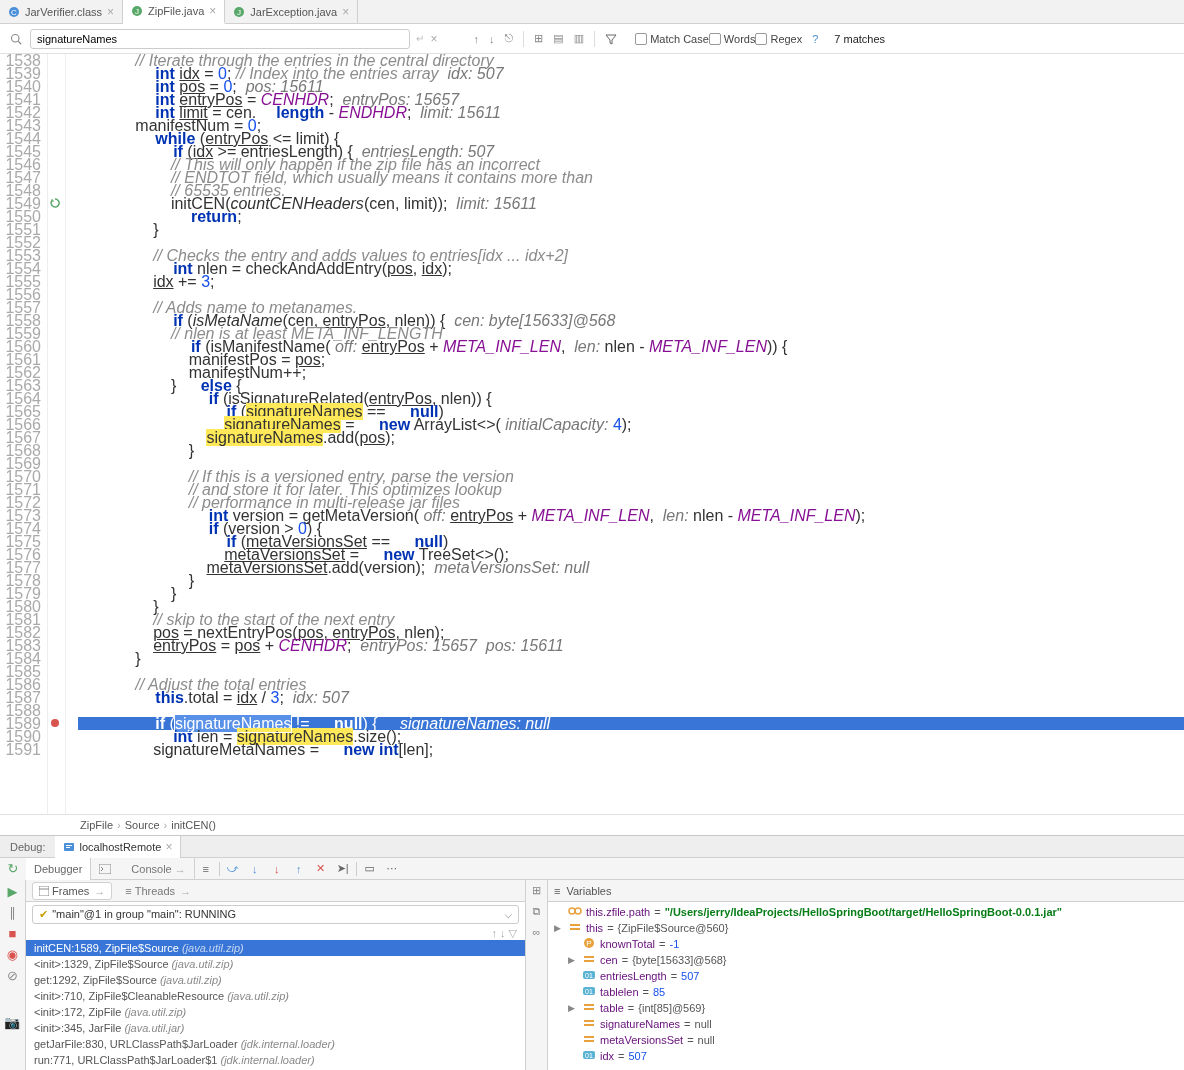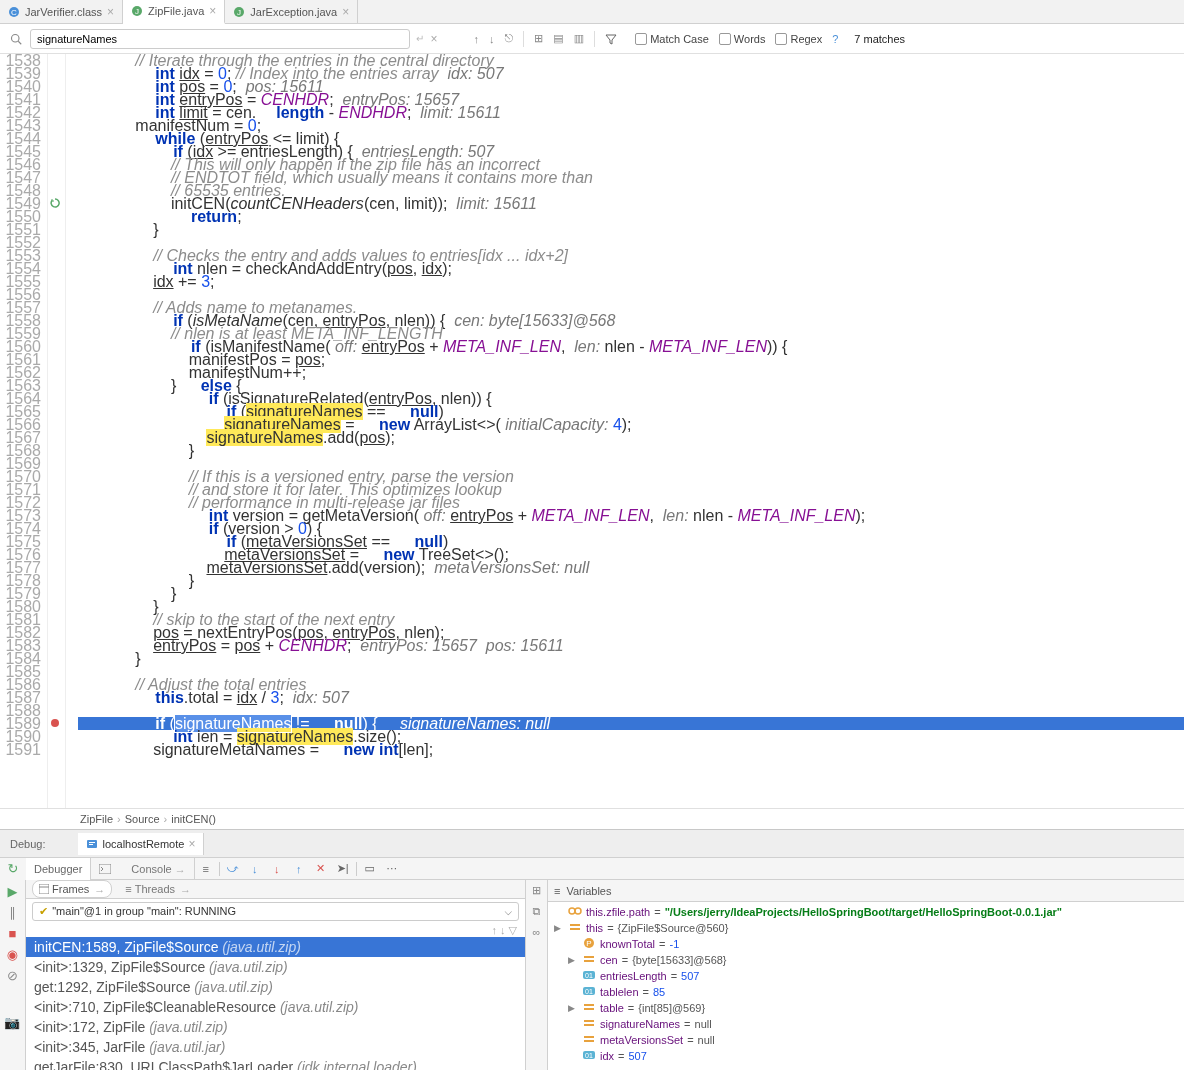--- a/index.html
+++ b/index.html
@@ -32,37 +32,37 @@
 .cm { color:#8c8c8c; font-style:italic; }
 .hint { color:#787878; font-style:italic;text-align:right; }
 .ul { text-decoration:underline; }
 .hl { background:#ffe959; }
 .curline { background:#3875d6; color:#fff; }
 .curline .kw,.curline .cm,.curline .hint { color:#fff; }
 .curline .selhl { background:#5990e8; outline:1px solid #fff; }
 .crumb { border-top:1px solid #e0e0e0; padding:4px 80px; font-size:11px; color:#555; background:#fff; }
 .crumb .sep { color:#aaa; margin:0 4px; }
 .debugbars { border-top:1px solid #c8c8c8; background:#eee; }
-.dbg-tabs { display:flex; align-items:center; height:28px; border-bottom:1px solid #d0d0d0;gap:23px; }
+.dbg-tabs { display:flex; align-items:center; height:22px; border-bottom:1px solid #d0d0d0; }
 .dbg-label { padding:0 10px; color:#666; font-size:11px; }
 .dbg-tab-inner { display:flex; align-items:center; gap:4px; padding:0 8px; background:#fff; border-right:1px solid #d0d0d0; height:22px; font-size:11px; }
 .dbg-toolbar { display:flex; align-items:center; height:22px; border-bottom:1px solid #d0d0d0; background:#f5f5f5; }
 .tb-btn { width:22px; height:22px; display:flex; align-items:center; justify-content:center; color:#666; }
 .tb-sep { width:1px; height:14px; background:#ccc; margin:0 2px; }
 .panels { display:flex; height:190px; }
 .sideicons { width:26px; background:#f5f5f5; border-right:1px solid #d0d0d0; display:flex; flex-direction:column; align-items:center; gap:6px; padding-top:4px; }
 .sideicons span { font-size:13px; color:#666; }
 .frames-pane { flex:0 0 500px; border-right:1px solid #d0d0d0; background:#fff; display:flex; flex-direction:column; }
 .pane-hdr { display:flex; align-items:center; height:22px; background:#f5f5f5; border-bottom:1px solid #d0d0d0; padding:0 6px; gap:6px; font-size:11px; color:#555; }
-.pane-tab { display:flex; align-items:center; gap:3px; padding:2px 6px; background:#fff; border:1px solid #d0d0d0; border-radius:8px; }
+.pane-tab { display:flex; align-items:center; gap:3px; padding:2px 6px; background:#fff; border:1px solid #d0d0d0; border-radius:3px; }
 .pane-tab.inact { background:transparent; border:1px solid transparent; color:#777; }
 .thread-sel { margin:3px 6px; border:1px solid #ccc; border-radius:3px; padding:2px 6px; background:#fff; display:flex; align-items:center; justify-content:space-between; font-size:11px; }
 .thread-sel .st { color:#c7a000; margin-right:4px; }
 .updn { color:#888; font-size:10px; }
-.stack { overflow:auto; font-size:14px; }
+.stack { overflow:auto; font-size:11px; }
 .frame { padding:2px 8px; color:#555; }
 .frame.sel { background:#3875d6; color:#fff; }
 .frame .pkg { font-style:italic; opacity:.7; }
 .vars-pane { flex:1; background:#fff; display:flex; flex-direction:column; }
 .mid-icons { width:22px; background:#f5f5f5; border-right:1px solid #d0d0d0; display:flex; flex-direction:column; align-items:center; gap:8px; padding-top:4px; color:#888; }
 .vars-wrap { flex:1; display:flex; }
 .vars-list { flex:1; overflow:auto; font-size:11px; padding:2px 0; }
 .var { padding:1px 6px; display:flex; align-items:center; gap:4px; }
 .var .tri { color:#888; width:10px; font-size:9px; }
 .var .ico { width:14px; height:14px; }
@@ -128,21 +128,21 @@
     <span>⊞</span>
     <span>▤</span>
     <span>▥</span>
     <span class="sep"></span>
     <span>
         <svg width="12" height="12" viewBox="0 0 12 12">
           <path d="M1 2h10L7 7v4l-2-1V7z" fill="none" stroke="#666"></path>
         </svg>
       </span>
   </div>
-  <div id="searchopts" style="display:flex;gap:10px;margin-left:12px">
+  <div id="searchopts" style="display:flex;margin-left:12px">
       <label class="chk"><span class="box"></span>Match Case</label>
       <label class="chk"><span class="box"></span>Words</label>
       <label class="chk"><span class="box"></span>Regex</label>
     </div>
   <span style="color:#4a90d9;margin-left:4px">?</span>
   <span class="matches">7 matches</span>
 </div>
 
 <div class="editor">
   <div class="gutter" id="gutter">

